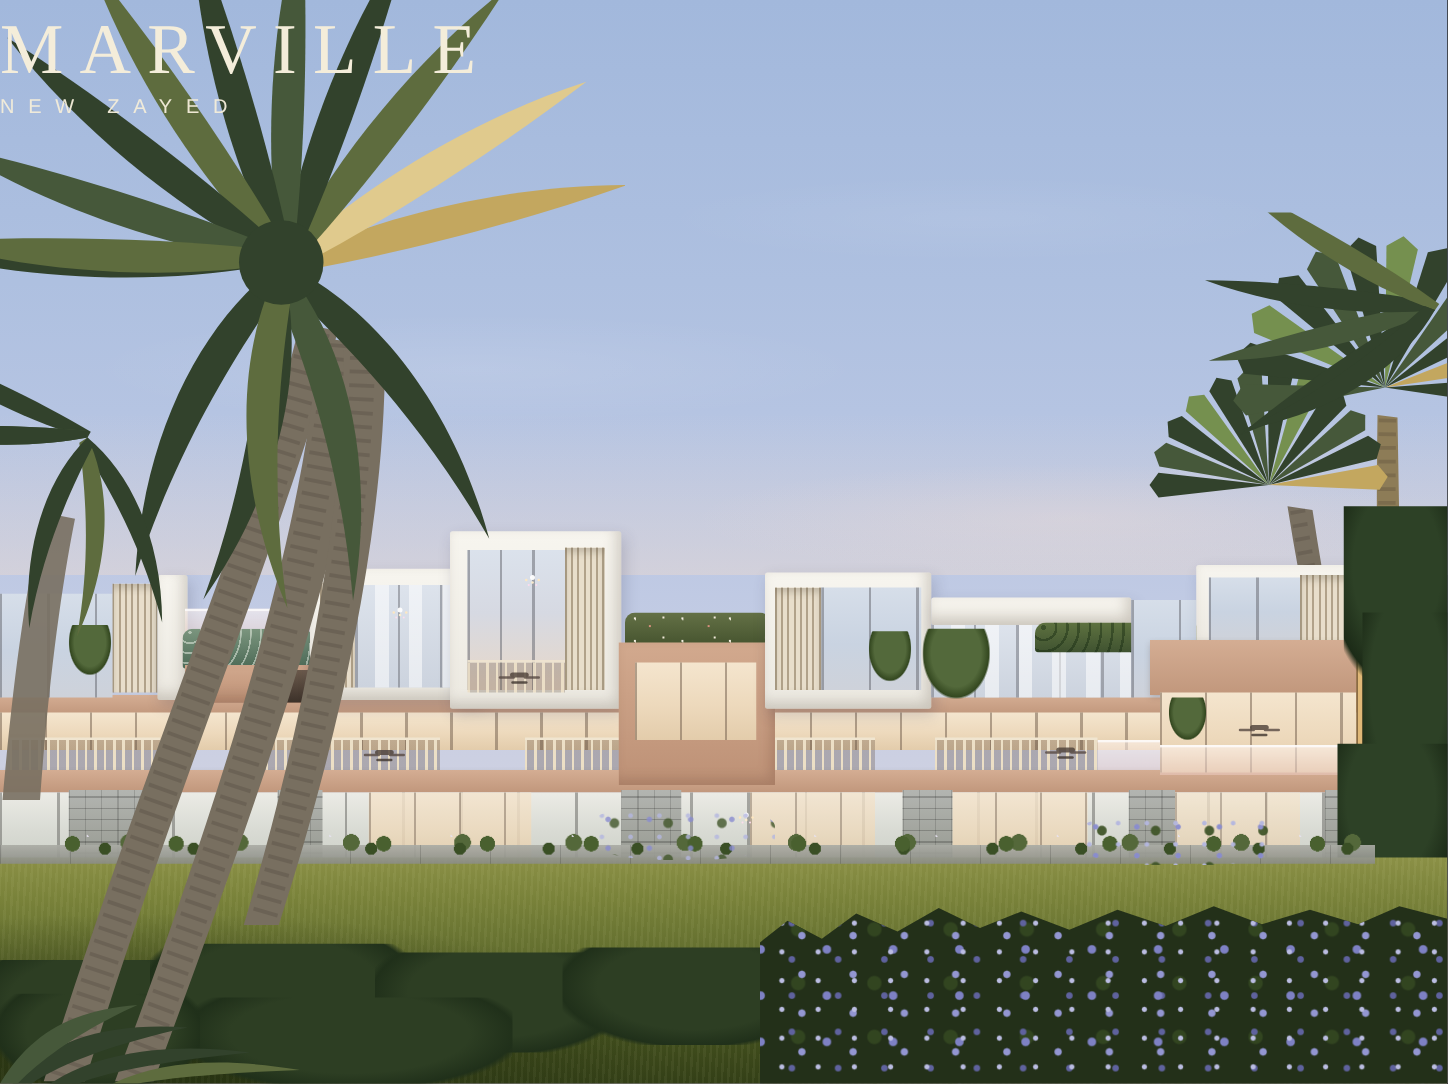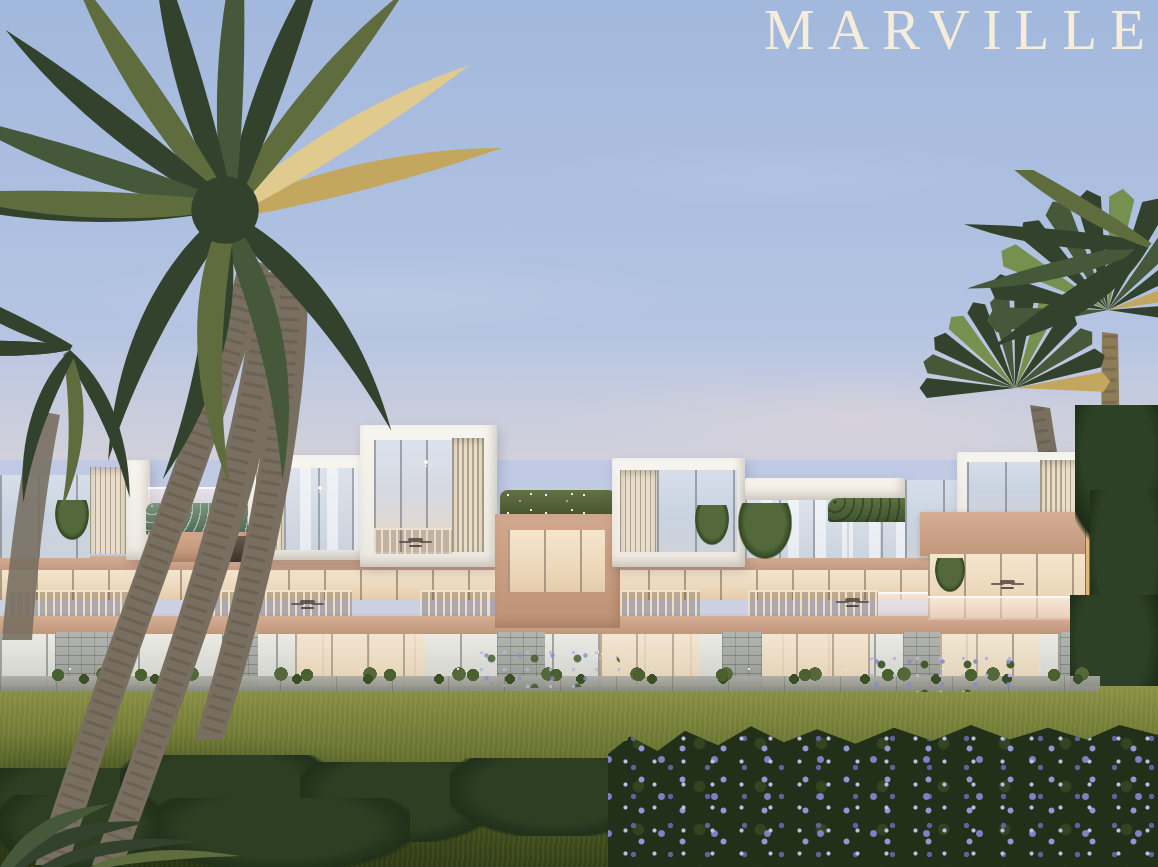--- a/index.html
+++ b/index.html
@@ -79,21 +79,21 @@
       radial-gradient(circle, #324520 0 5px, rgba(0,0,0,0) 6.4px);
       background-size:29px 23px,41px 31px,53px 37px,37px 29px,61px 43px;
       background-position:3px 5px,13px 11px,27px 19px,7px 2px,0 0;
       clip-path:polygon(0 22%,4% 10%,9% 20%,14% 6%,20% 16%,26% 3%,32% 14%,38% 5%,45% 15%,52% 4%,59% 13%,66% 2%,73% 12%,80% 4%,87% 12%,93% 2%,100% 9%,100% 100%,0 100%);}
   .patch{background-image:
       radial-gradient(circle, #b4b7e0 0 1.5px, rgba(0,0,0,0) 2.2px),
       radial-gradient(circle, #898cd0 0 1.8px, rgba(0,0,0,0) 2.6px),
       radial-gradient(circle, #41562a 0 3.4px, rgba(0,0,0,0) 4.4px);
       background-size:23px 17px,33px 23px,43px 29px;opacity:.95;border-radius:40%;}
   
-  #logo{left:0;top:0;width:100%;text-align:right;color:var(--logo-cream,#f4edda);}
+  #logo{left:0;top:10px;width:100%;text-align:left;color:var(--logo-cream,#f4edda);}
   #logo .t{font-family:"Liberation Serif",serif;font-size:57px;font-weight:400;letter-spacing:13px;line-height:1.05;}
   #logo .s{font-size:16px;letter-spacing:11px;margin-top:7px;opacity:.96;}
   
   .f-dark{fill:var(--palm-dark,#32422c);} .f-mid{fill:#46583a;} .f-olive{fill:var(--palm-olive,#5e6c3e);}
   .f-lit{fill:#75904f;} .f-gold{fill:var(--palm-gold,#c3a75f);} .f-goldl{fill:#e0ca8d;}
   .tkn{fill:var(--trunk,#786f60);} .tkl{fill:#8d7c57;}
   .rings{fill:none;stroke:#3f382e;stroke-dasharray:3 8;opacity:.22;}
 </style>
 </head>
 <body>
@@ -286,15 +286,16 @@
     <g>
       <path class="f-dark" d="M10,67 C40,30 90,18 150,22 C95,34 50,50 25,67 Z"></path>
       <path class="f-mid" d="M0,67 C25,25 60,8 110,4 C70,22 35,45 14,67 Z"></path>
       <path class="f-dark" d="M40,67 C80,40 140,34 200,42 C140,48 90,56 62,67 Z"></path>
       <path class="f-olive" d="M90,67 C130,48 180,46 240,56 C185,58 135,62 110,67 Z"></path>
     </g>
   </svg>
 
   <div id="logo" class="abs">
     <div class="t">MARVILLE</div>
+    <div class="s">NEW ZAYED</div>
   </div>
 
 </div>
 
 </body></html>

